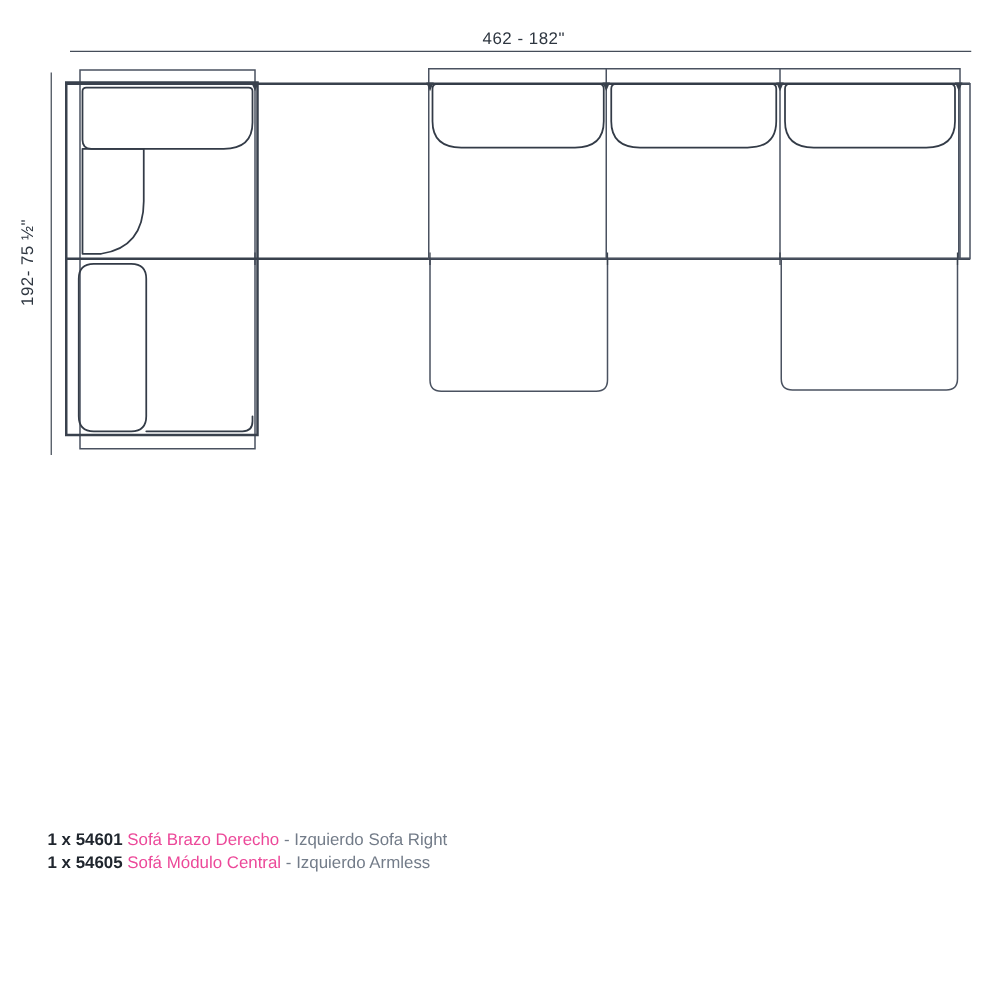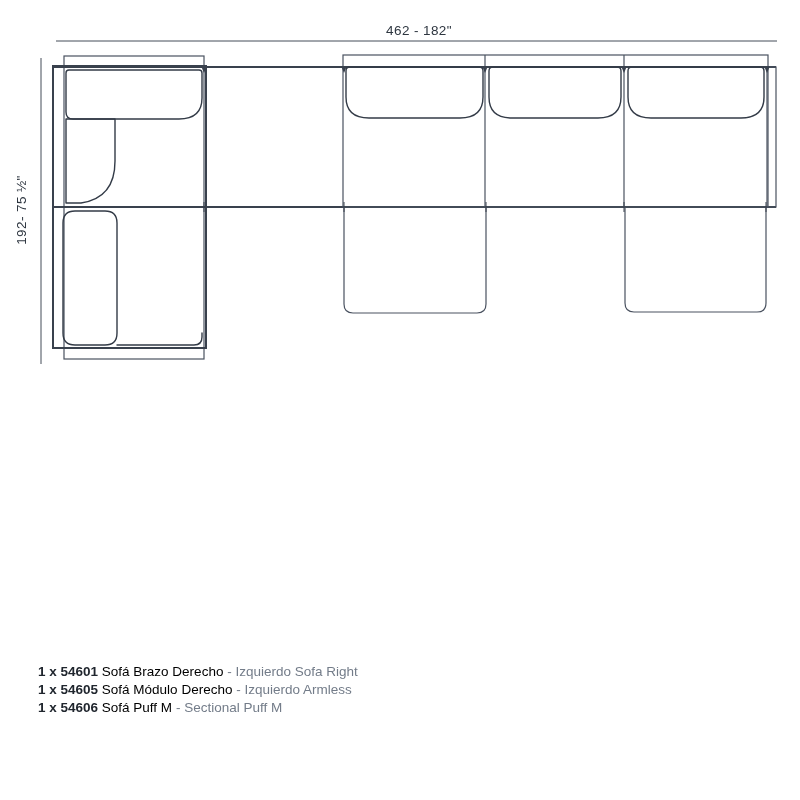--- a/index.html
+++ b/index.html
@@ -19,21 +19,21 @@
   .joint{fill:#39414d;stroke:none;}
   .tick{stroke:#39414d;stroke-width:1;fill:none;}
   .dimtext{fill:#2e3640;font-size:13.5px;letter-spacing:0.4px;}
   
   .parts{
     position:absolute;left:38px;top:663px;
     font-size:13.5px;line-height:18px;white-space:nowrap;
   }
   .part-row span{display:inline;}
   .code{font-weight:bold;color:#20262e;margin-top:29px;}
-  .es{color:#000000;}
+  .es{color:#ec4899;}
   .dash,.en{color:#737c89;}
 </style>
 </head>
 <body>
 
 <div class="canvas">
 
   <svg class="plan" width="800" height="430" viewBox="0 0 800 430">
 
     <line class="dim" x1="56" y1="41" x2="777" y2="41"></line>
@@ -89,25 +89,19 @@
 
   <div class="parts">
     <div class="part-row">
       <span class="code">1 x 54601</span>
       <span class="es">Sofá Brazo Derecho</span>
       <span class="dash">-</span>
       <span class="en">Izquierdo Sofa Right</span>
     </div>
     <div class="part-row">
       <span class="code">1 x 54605</span>
-      <span class="es">Sofá Módulo Derecho</span>
+      <span class="es">Sofá Módulo Central</span>
       <span class="dash">-</span>
       <span class="en">Izquierdo Armless</span>
-    </div>
-    <div class="part-row">
-      <span class="code">1 x 54606</span>
-      <span class="es">Sofá Puff M</span>
-      <span class="dash">-</span>
-      <span class="en">Sectional Puff M</span>
     </div>
   </div>
 
 </div>
 
 </body></html>

